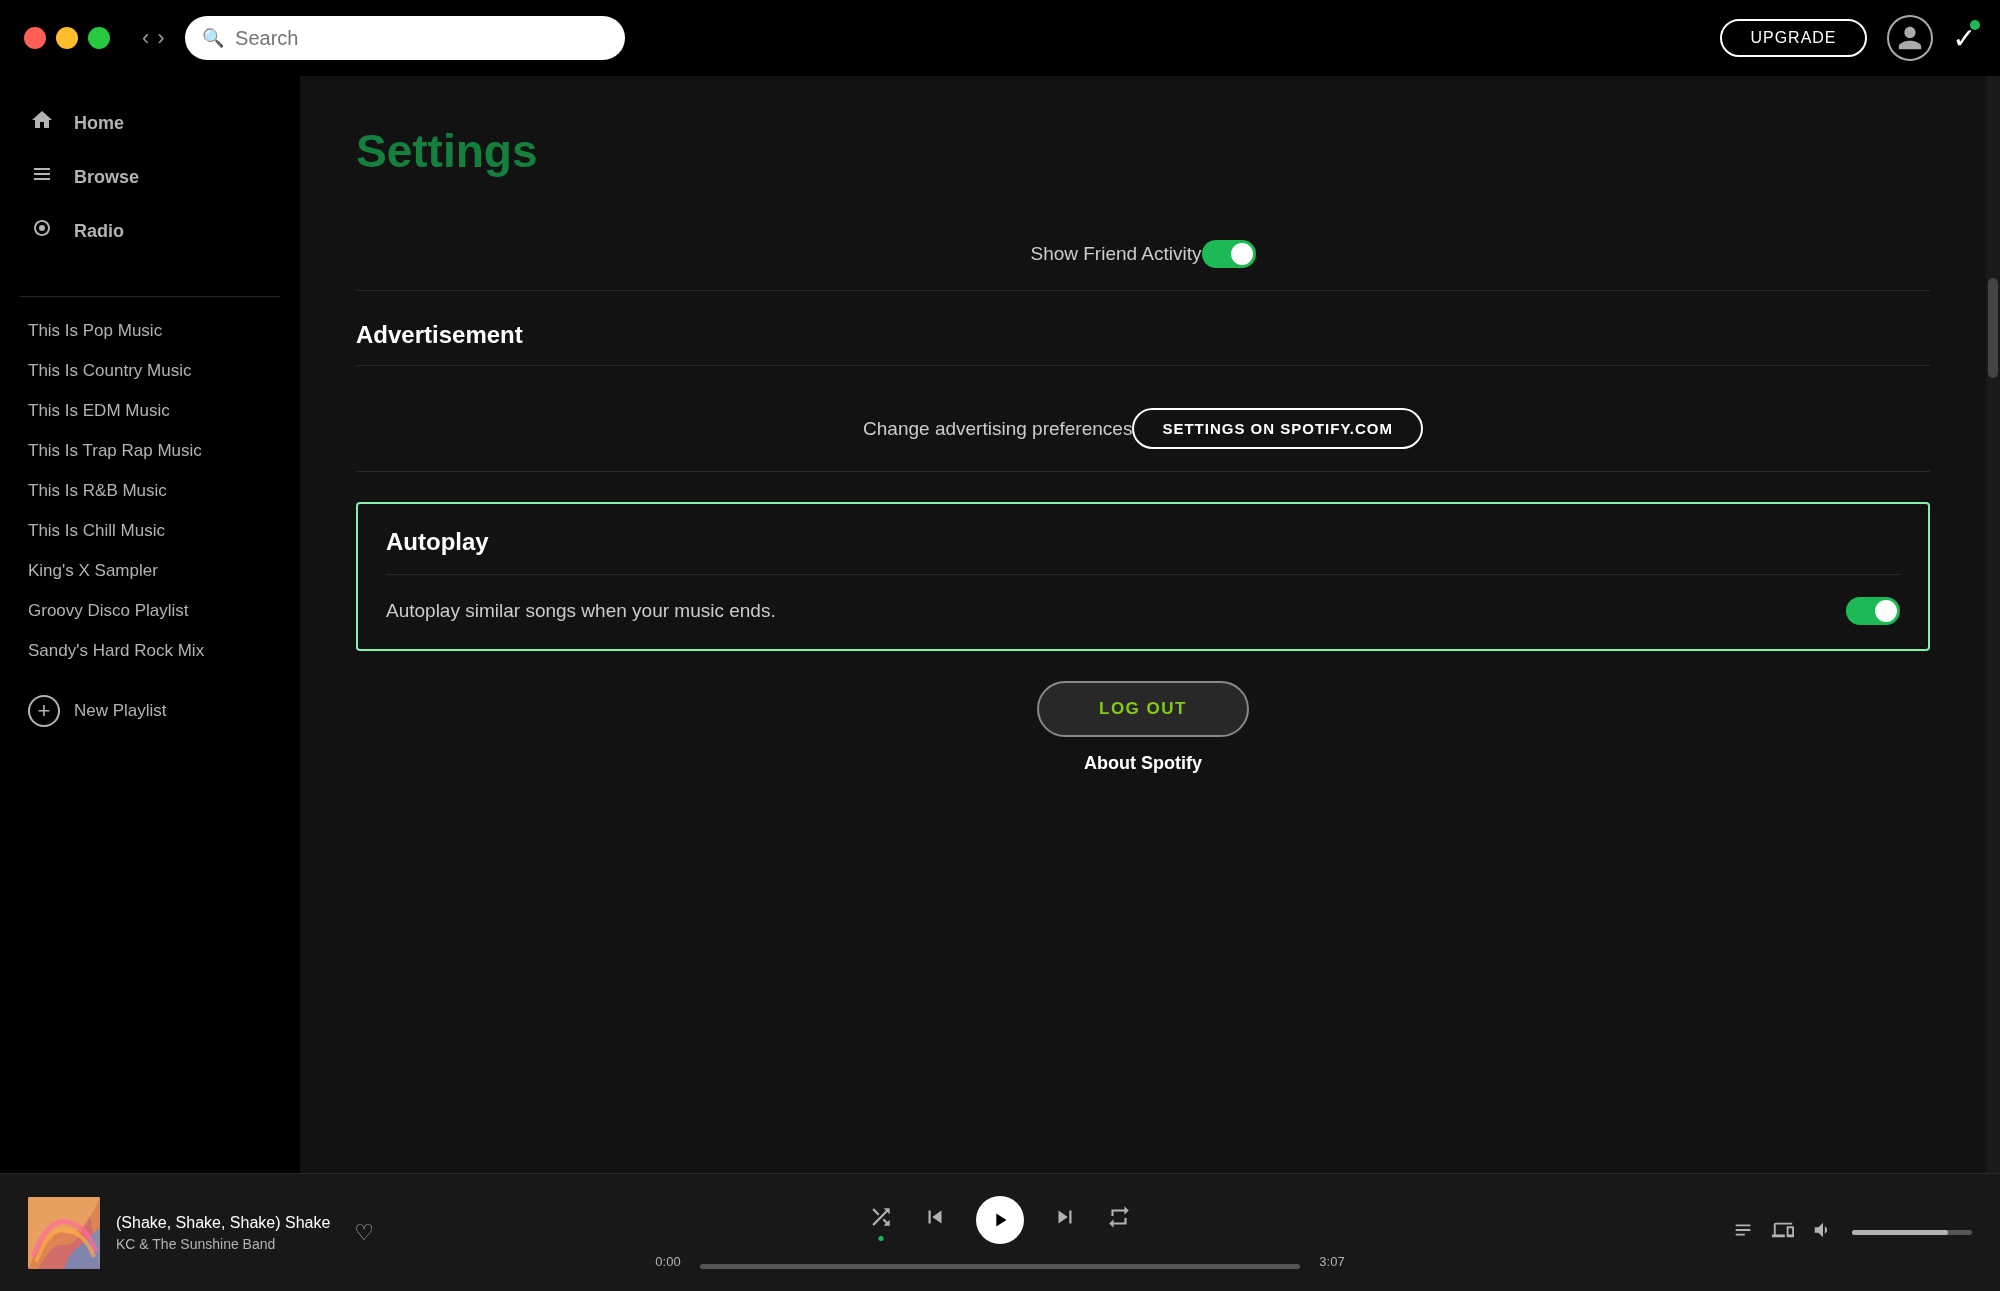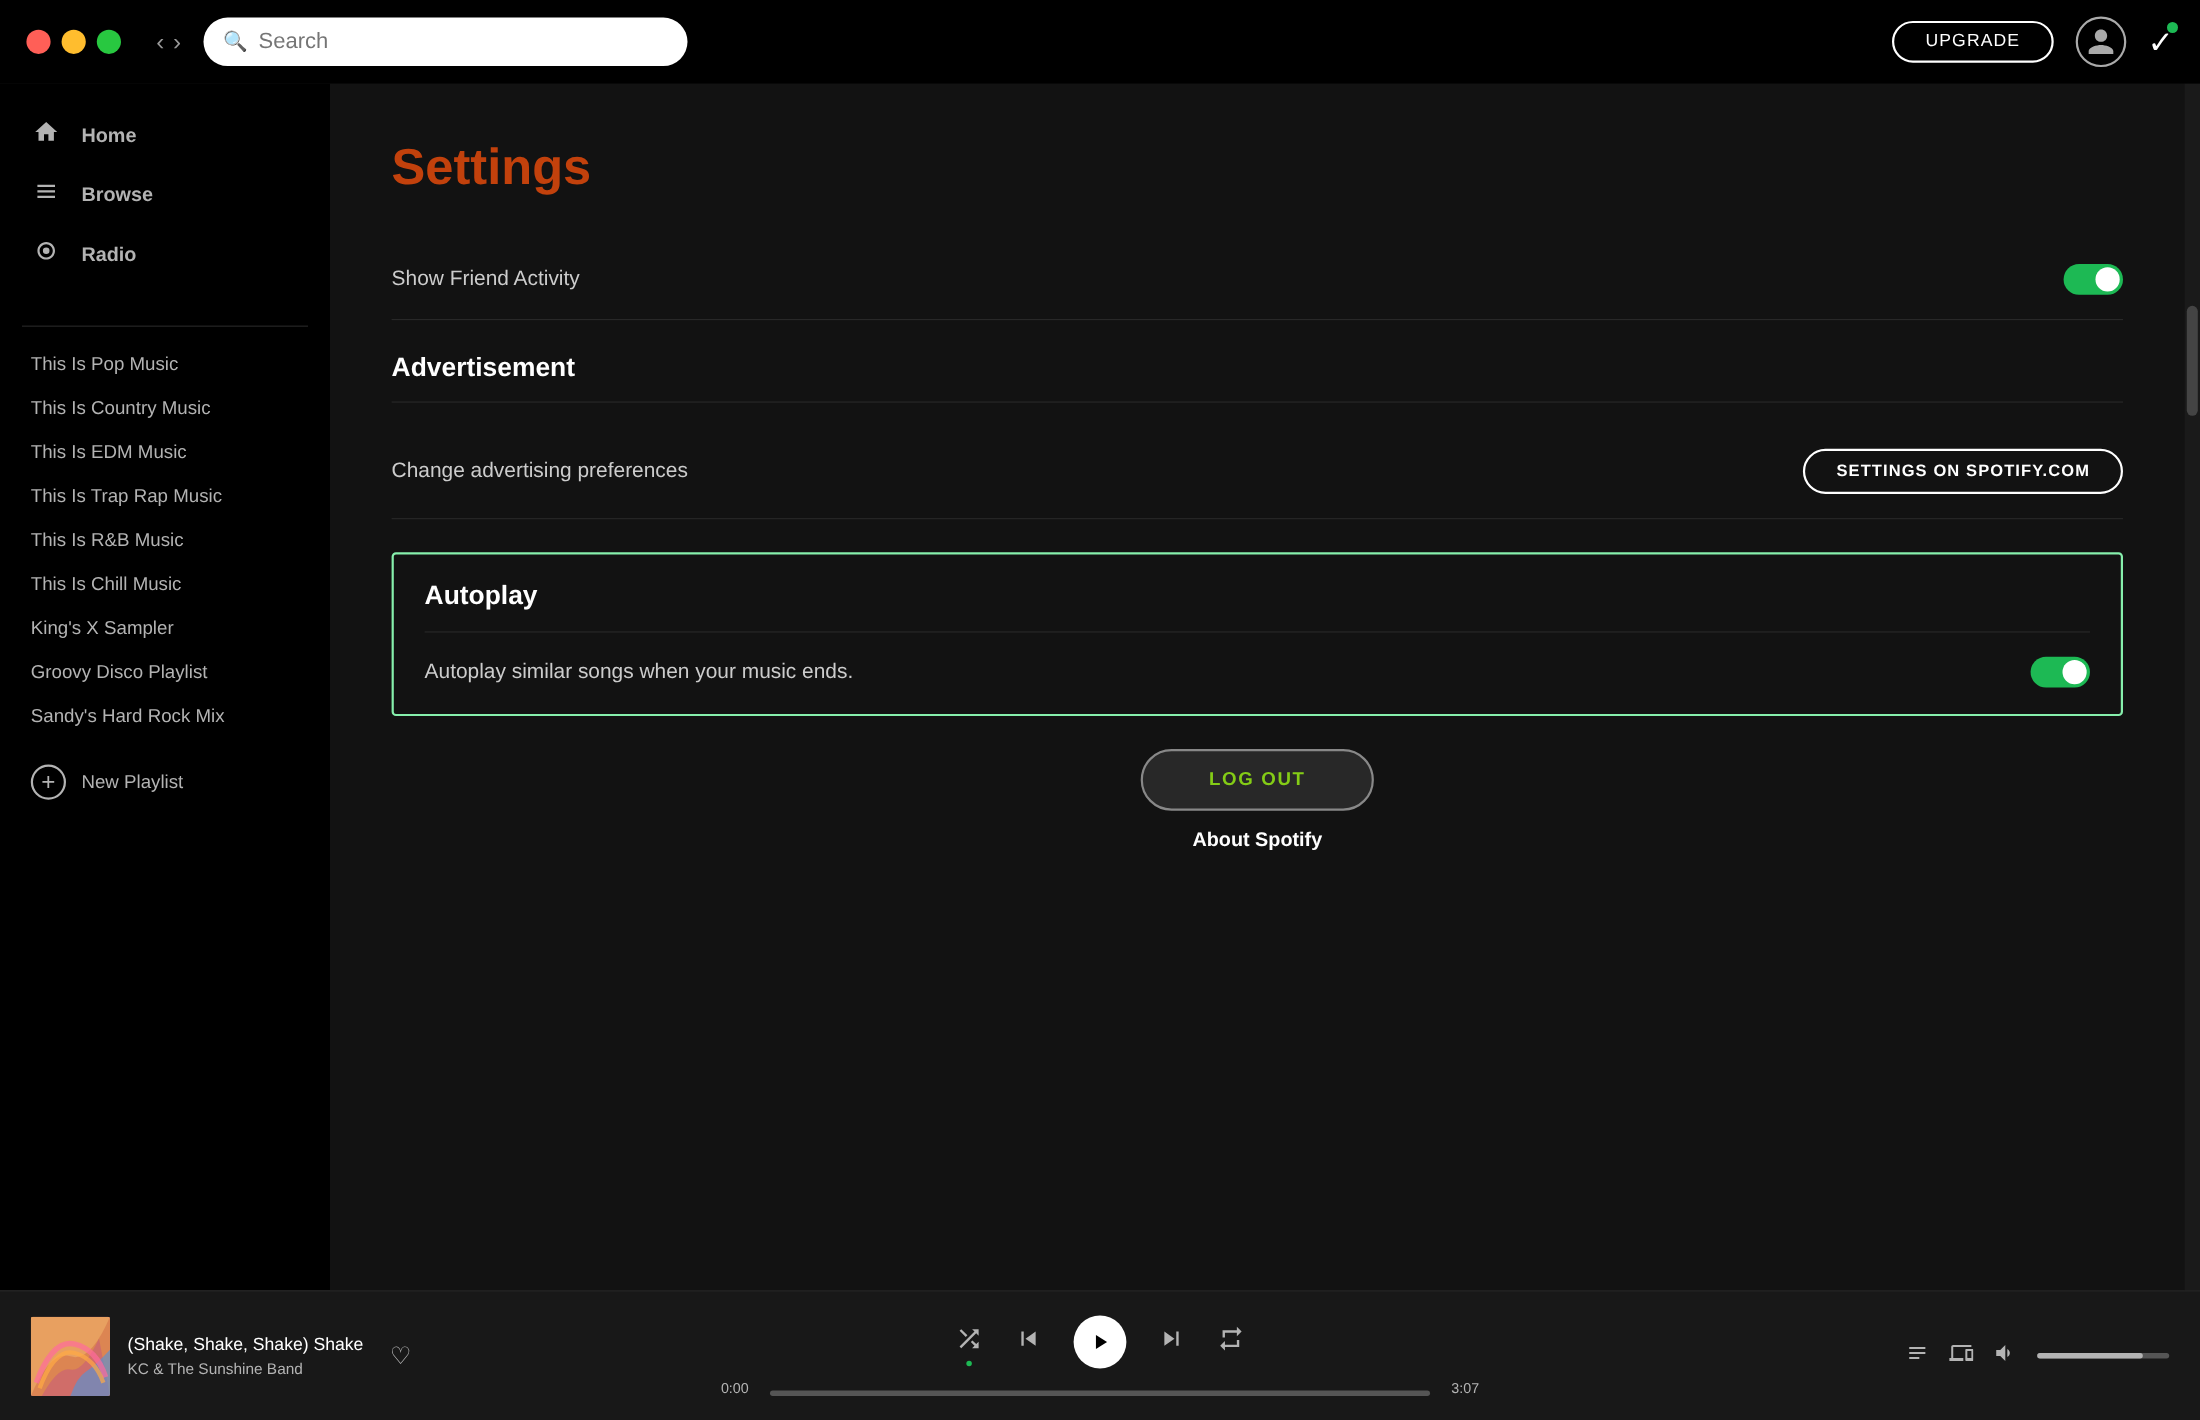--- a/index.html
+++ b/index.html
@@ -210,31 +210,31 @@
 
     
     .content::-webkit-scrollbar { width: 12px; }
     .content::-webkit-scrollbar-track { background: #121212; }
     .content::-webkit-scrollbar-thumb { background: #555; border-radius: 6px; }
 
     .page-title {
       font-size: 46px;
       font-weight: 700;
       margin-bottom: 40px;
-      color: #c2410c;
+      color: #15803d;
     }
 
     .settings-section {
       margin-bottom: 30px;
     }
 
     .settings-row {
       display: flex;
       align-items: center;
-      justify-content: space-between;
+      justify-content: center;
       padding: 22px 0;
       border-bottom: 1px solid #282828;
     }
     .settings-row-label {
       font-size: 19px;
       color: #ccc;
     }
 
     .section-header {
       font-size: 24px;

